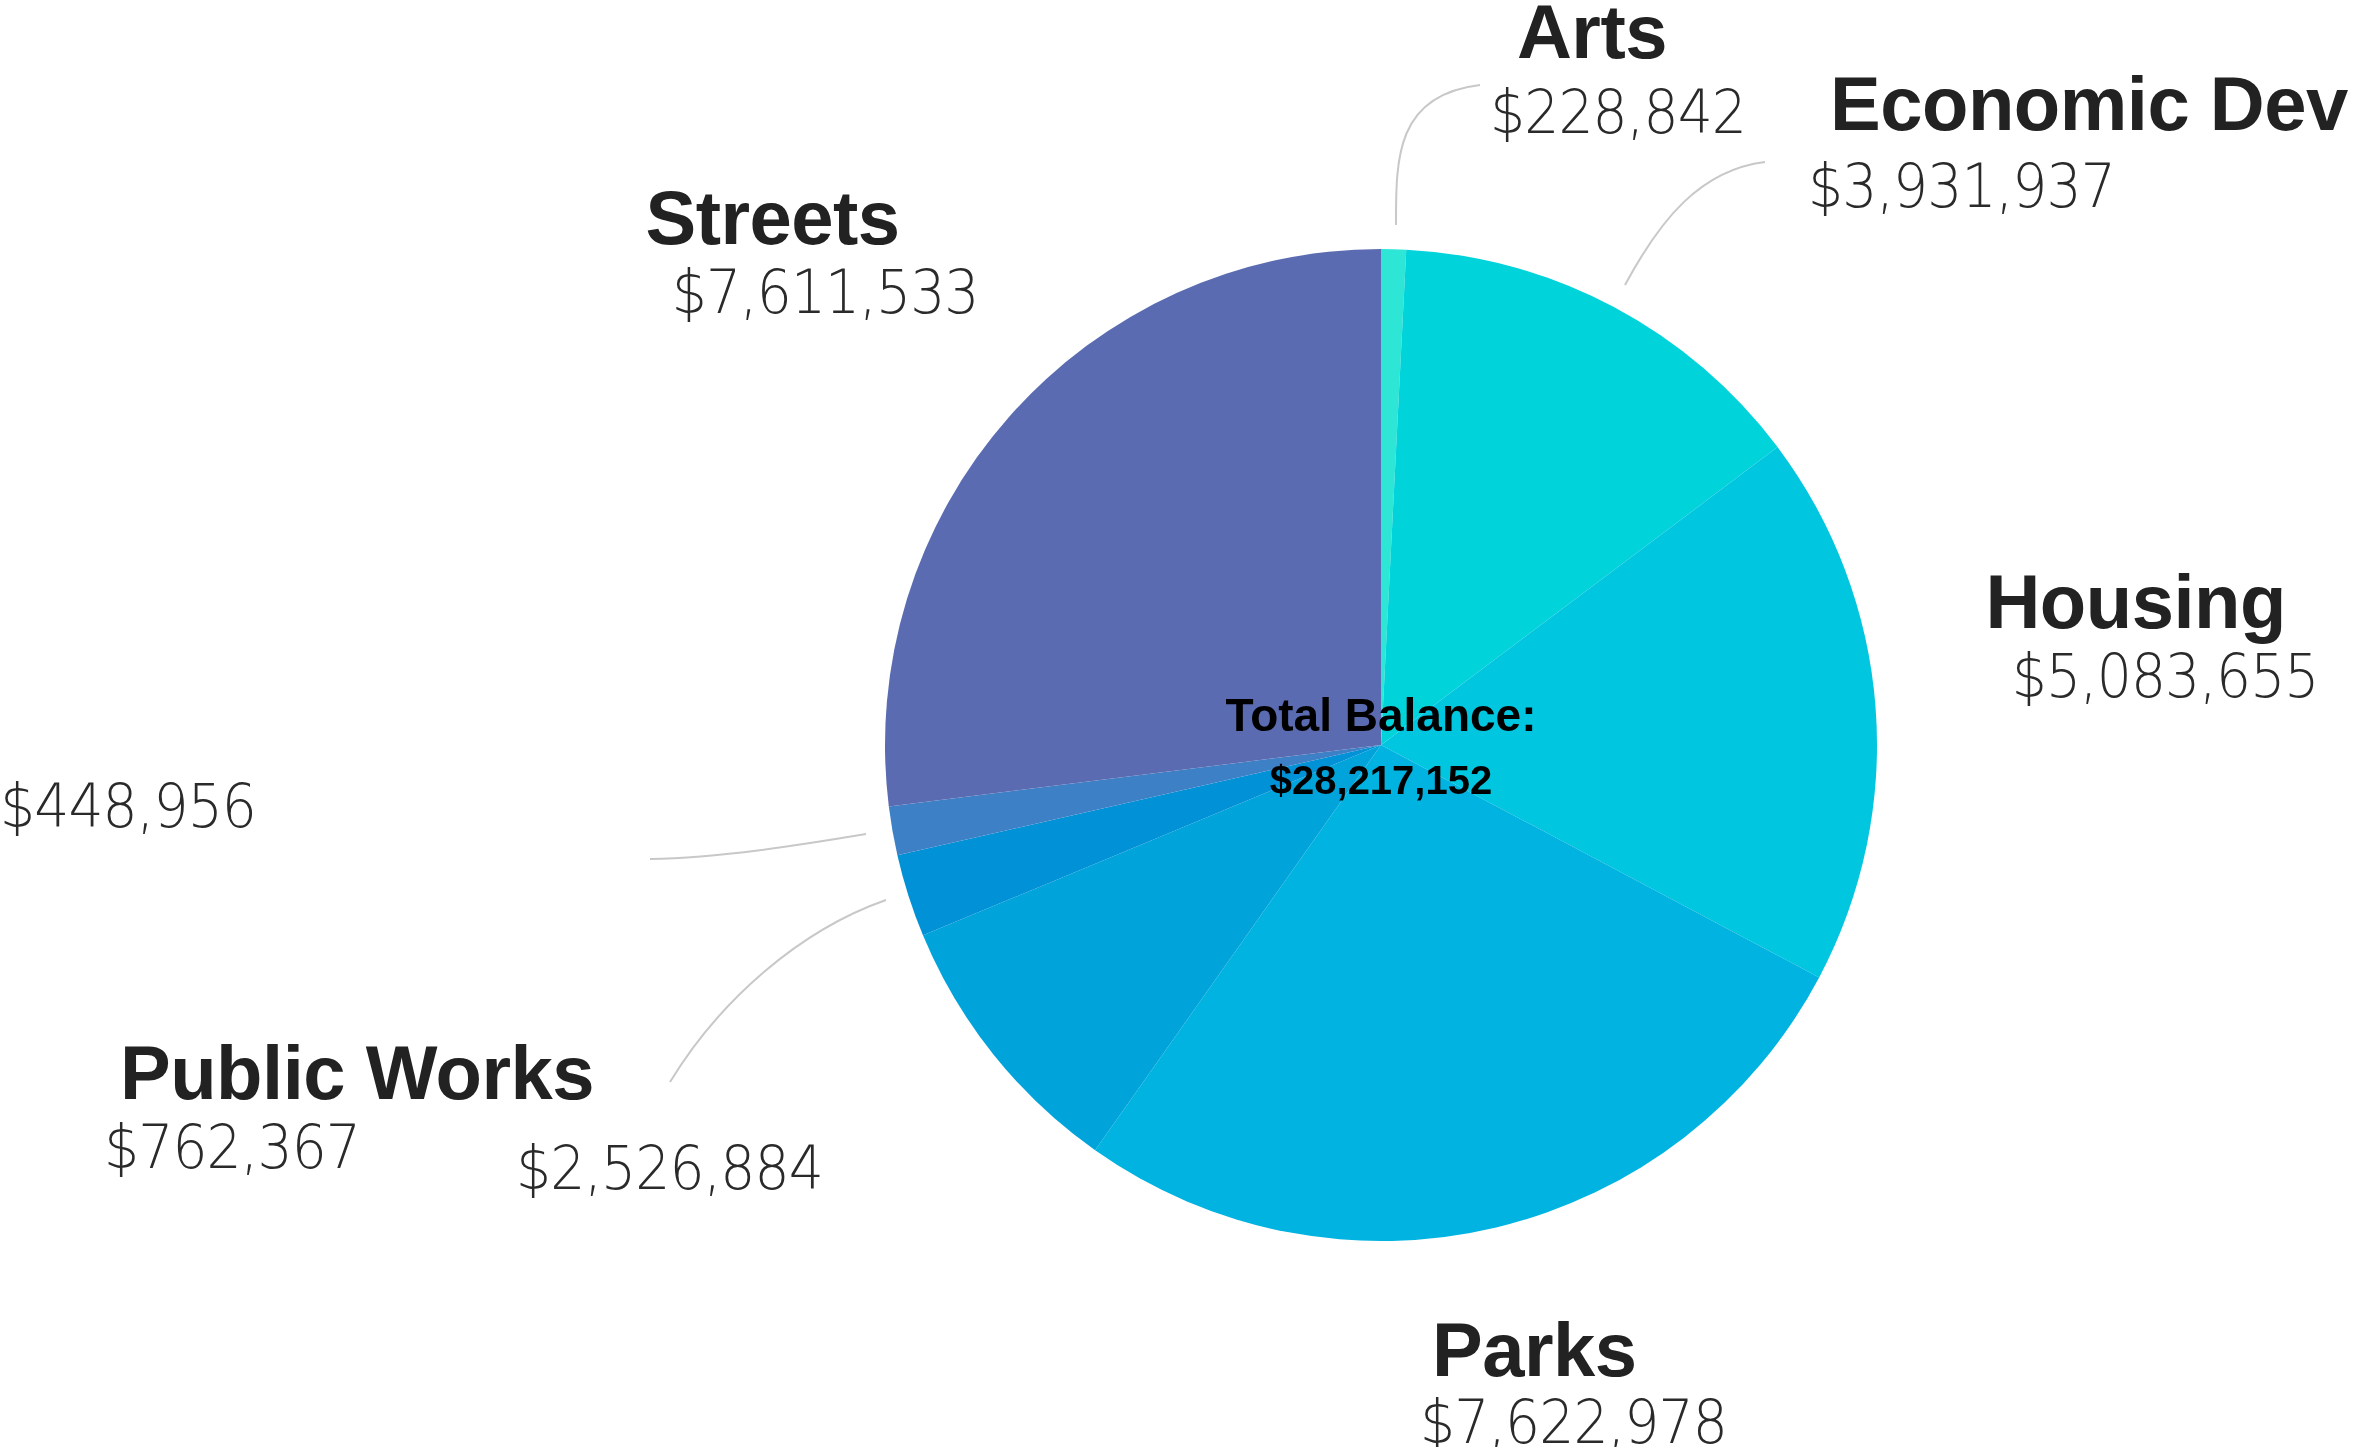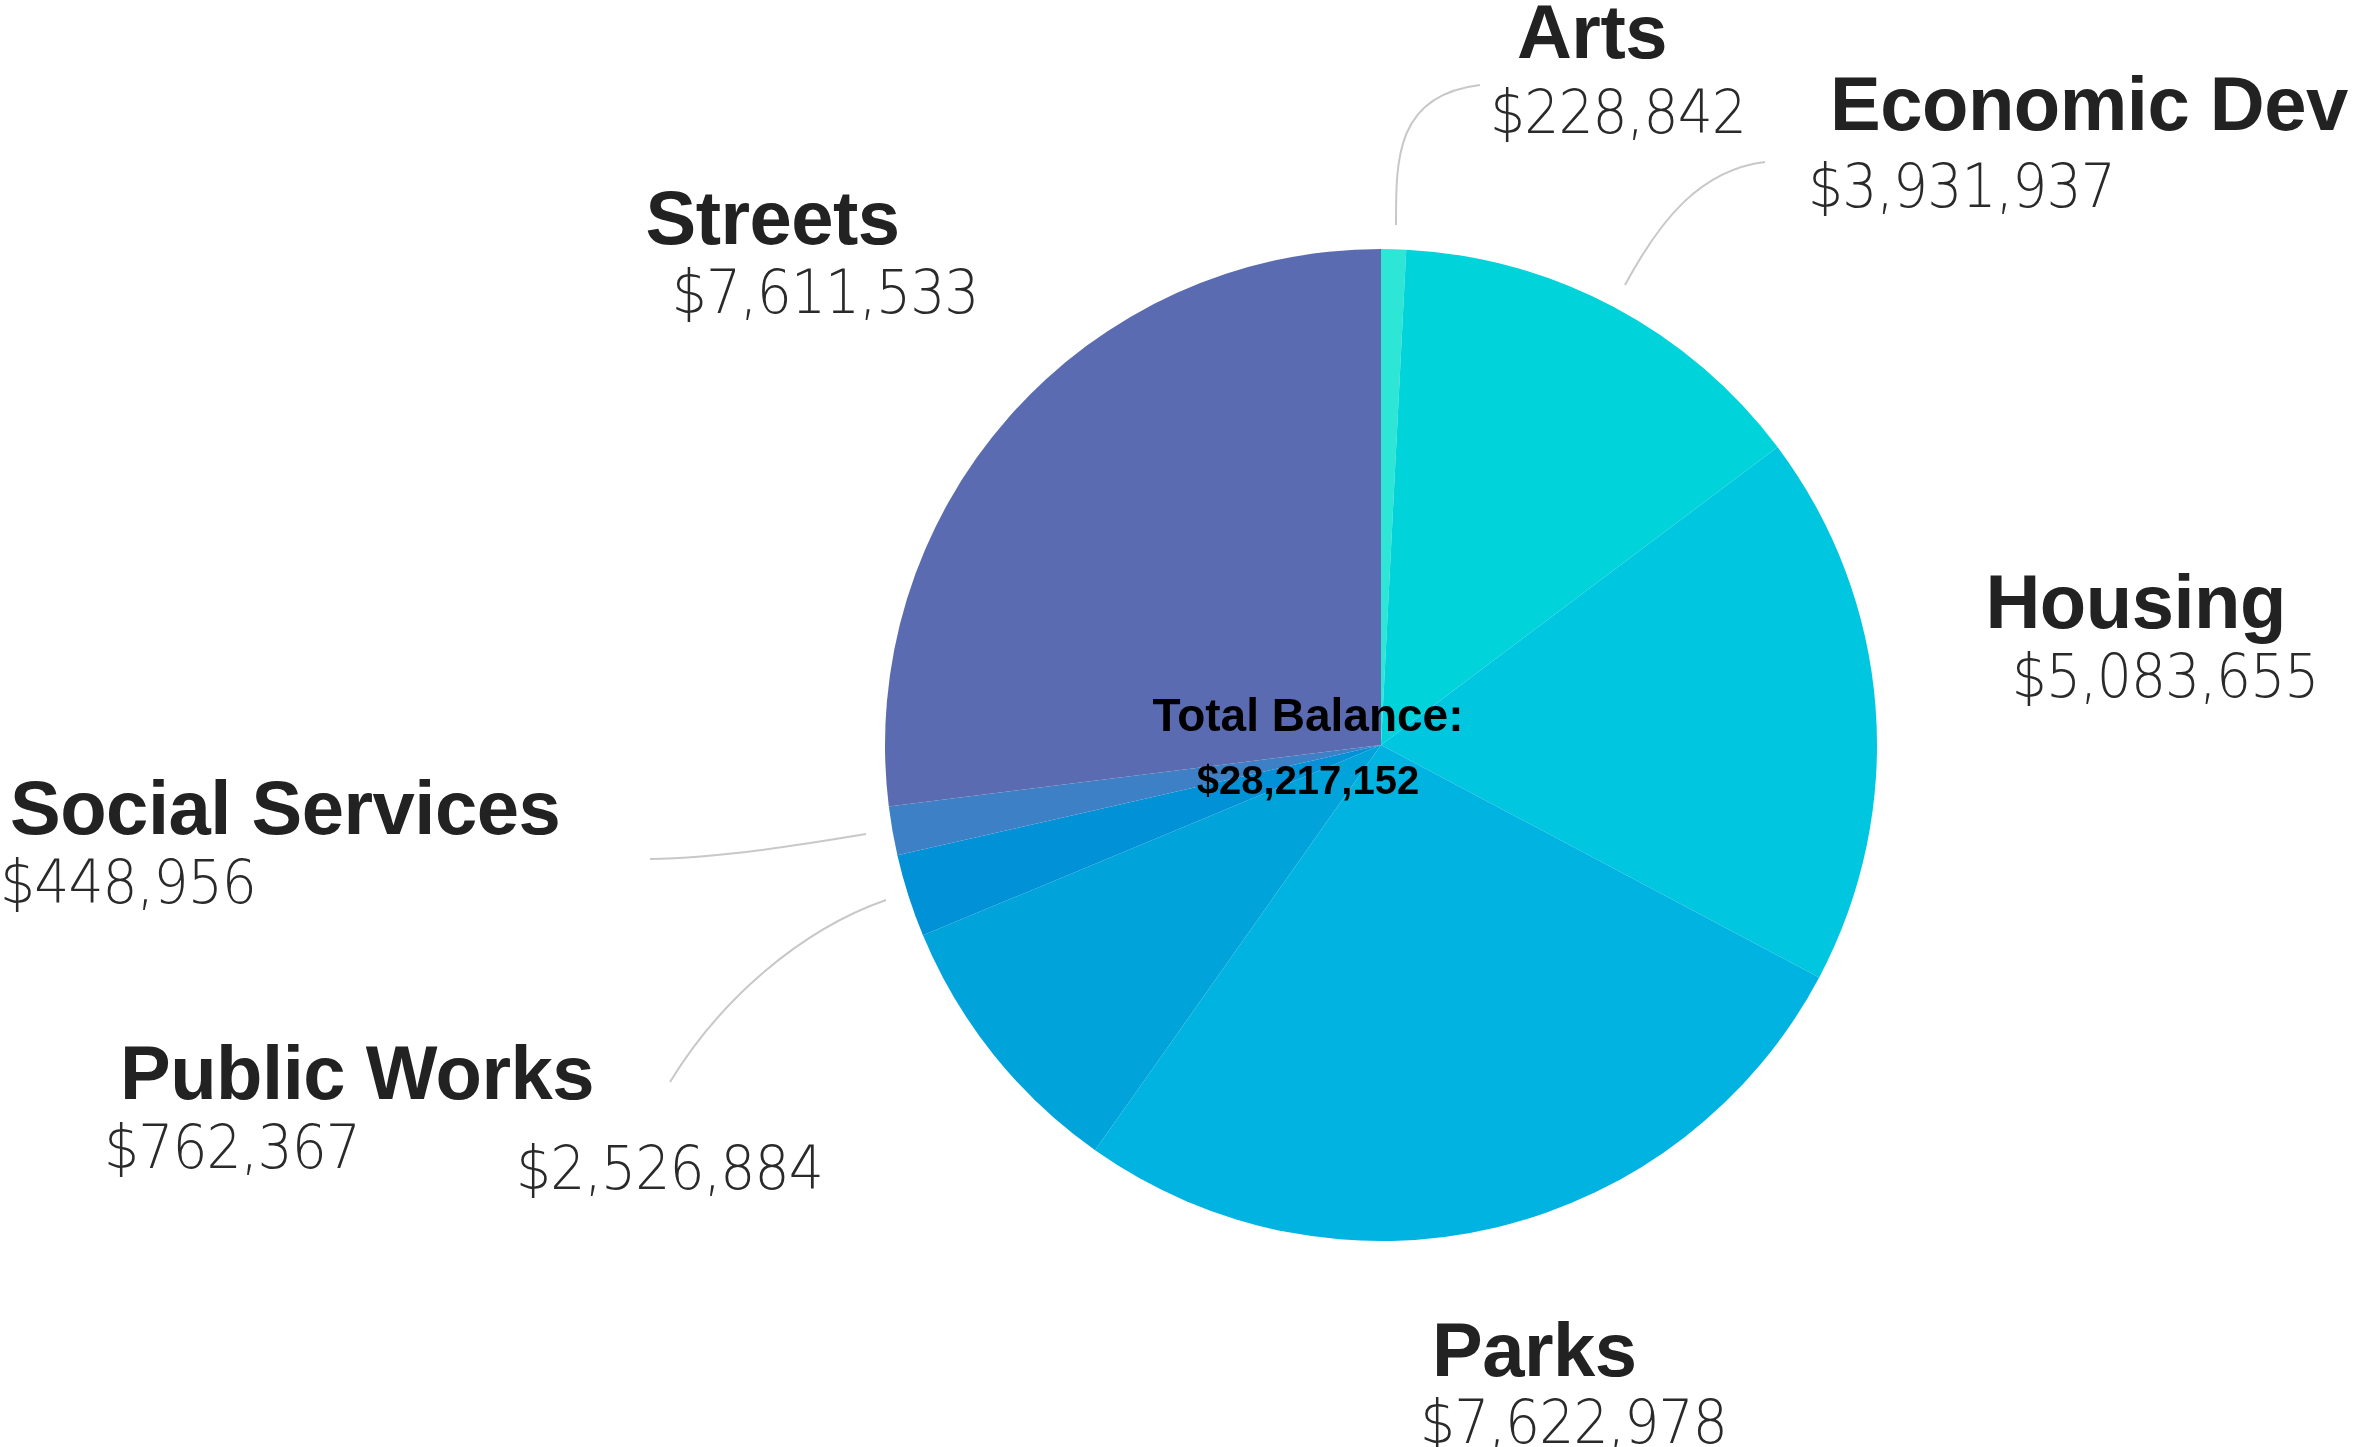--- a/index.html
+++ b/index.html
@@ -3,21 +3,21 @@
   <meta charset="utf-8">
   <style>
     html, body { margin: 0; padding: 0; background: #ffffff; }
     body { width: 2377px; height: 1447px; position: relative; overflow: hidden; }
     #chart-svg { position: absolute; left: 0; top: 0; }
     .lbl { position: absolute; white-space: nowrap; color: #222222; }
     .lbl-name { font-family: "Liberation Sans", sans-serif; font-weight: bold; font-size: 76px; line-height: 1; letter-spacing: -0.5px; }
     .lbl-val { font-family: "DejaVu Sans", sans-serif; font-weight: 200; font-size: 60px; line-height: 1; color: #2a2a2a; letter-spacing: -1px; transform: scaleX(0.92); transform-origin: left top; }
     .r .lbl-val { transform-origin: right top; }
     .r { text-align: left; }
-    .center-text { position: absolute; left: 1308px; transform: translateX(-50%); text-align: right; font-family: "Liberation Sans", sans-serif; font-weight: bold; color: #000; white-space: nowrap; }
+    .center-text { position: absolute; left: 1381px; transform: translateX(-50%); text-align: right; font-family: "Liberation Sans", sans-serif; font-weight: bold; color: #000; white-space: nowrap; }
   </style>
 </head>
 <body>
 
 <svg id="chart-svg" width="2377" height="1447" viewBox="0 0 2377 1447">
   <g id="slices">
       <path d="M1381,745 L1381,249 A496,496 0 0 1 1406.2636524153127,249.64381717128202 Z" fill="#2EE6D6"></path>
       <path d="M1381,745 L1406.2636524153127,249.64381717128202 A496,496 0 0 1 1777.5606220094983,447.08109648523526 Z" fill="#00D4DA"></path>
       <path d="M1381,745 L1777.5606220094983,447.08109648523526 A496,496 0 0 1 1819.1762223058536,977.4168629978709 Z" fill="#00C6E0"></path>
       <path d="M1381,745 L1819.1762223058536,977.4168629978709 A496,496 0 0 1 1095.1053126082022,1150.3149734726637 Z" fill="#00B3E0"></path>
@@ -53,21 +53,20 @@
   <div class="lbl-name">Streets</div>
   <div class="lbl-val" style="margin-top:6px;">$7,611,533</div>
 </div>
 
 <div class="lbl r" style="right:68px; top:564px;">
   <div class="lbl-name">Housing</div>
   <div class="lbl-val" style="margin-top:6px; margin-right:-10px;">$5,083,655</div>
 </div>
 
 <div class="lbl" style="left:10px; top:770px;">
-  <div class="lbl-name">Social Services</div>
   <div class="lbl-val" style="margin-top:6px; margin-left:-10px;">$448,956</div>
 </div>
 
 <div class="lbl" style="left:120px; top:988px;margin-top:47px;">
   <div class="lbl-name">Public Works</div>
   <div class="lbl-val" style="margin-top:6px; margin-left:-16px;">$762,367</div>
 </div>
 
 <div class="lbl" style="left:536px; top:1128px;">
   <div class="lbl-val" style="margin-top:10px; margin-left:-20px;">$2,526,884</div>

